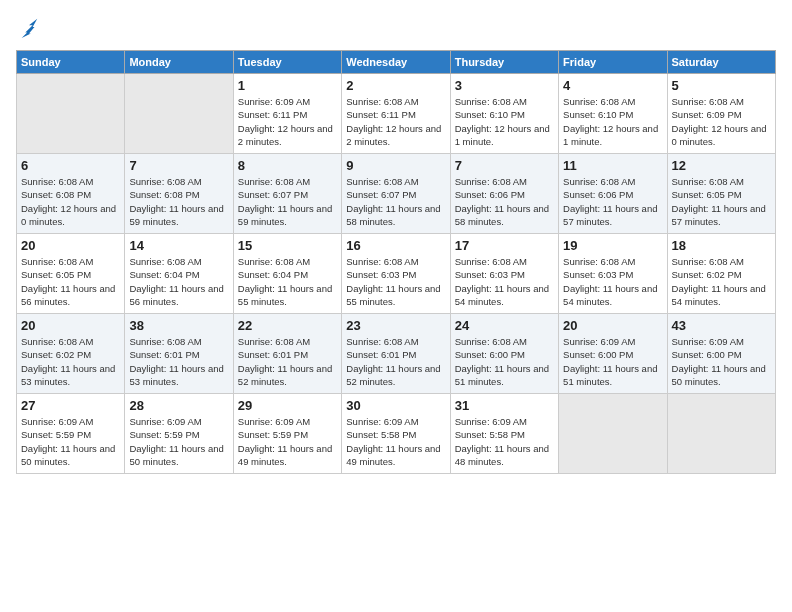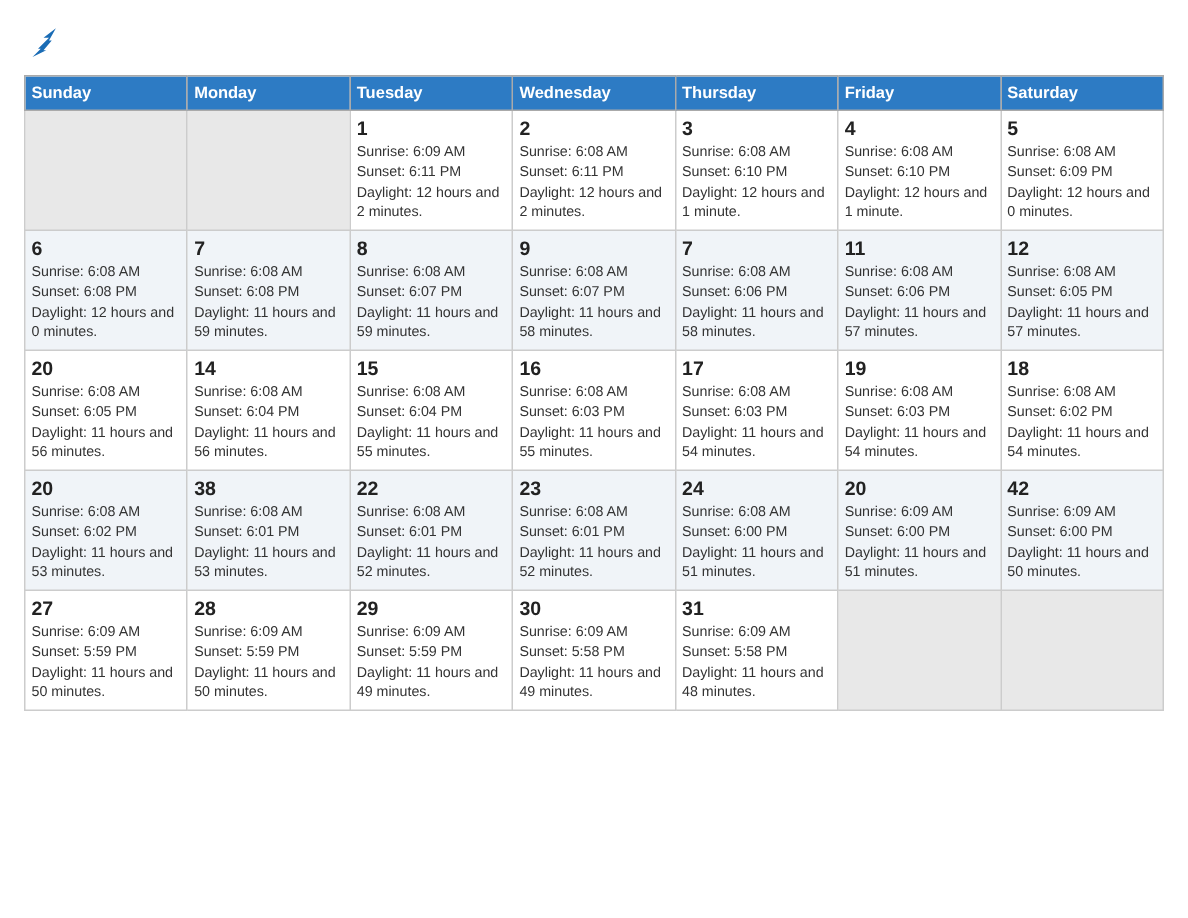--- a/index.html
+++ b/index.html
@@ -232,21 +232,21 @@
         </td>
         <td>
           <span class="day-num">24</span>
           <div class="day-info">Sunrise: 6:08 AM<br>Sunset: 6:00 PM<br>Daylight: 11 hours and 51 minutes.</div>
         </td>
         <td>
           <span class="day-num">20</span>
           <div class="day-info">Sunrise: 6:09 AM<br>Sunset: 6:00 PM<br>Daylight: 11 hours and 51 minutes.</div>
         </td>
         <td>
-          <span class="day-num">42</span>
+          <span class="day-num">43</span>
           <div class="day-info">Sunrise: 6:09 AM<br>Sunset: 6:00 PM<br>Daylight: 11 hours and 50 minutes.</div>
         </td>
       </tr>
       <tr>
         <td>
           <span class="day-num">27</span>
           <div class="day-info">Sunrise: 6:09 AM<br>Sunset: 5:59 PM<br>Daylight: 11 hours and 50 minutes.</div>
         </td>
         <td>
           <span class="day-num">28</span>

